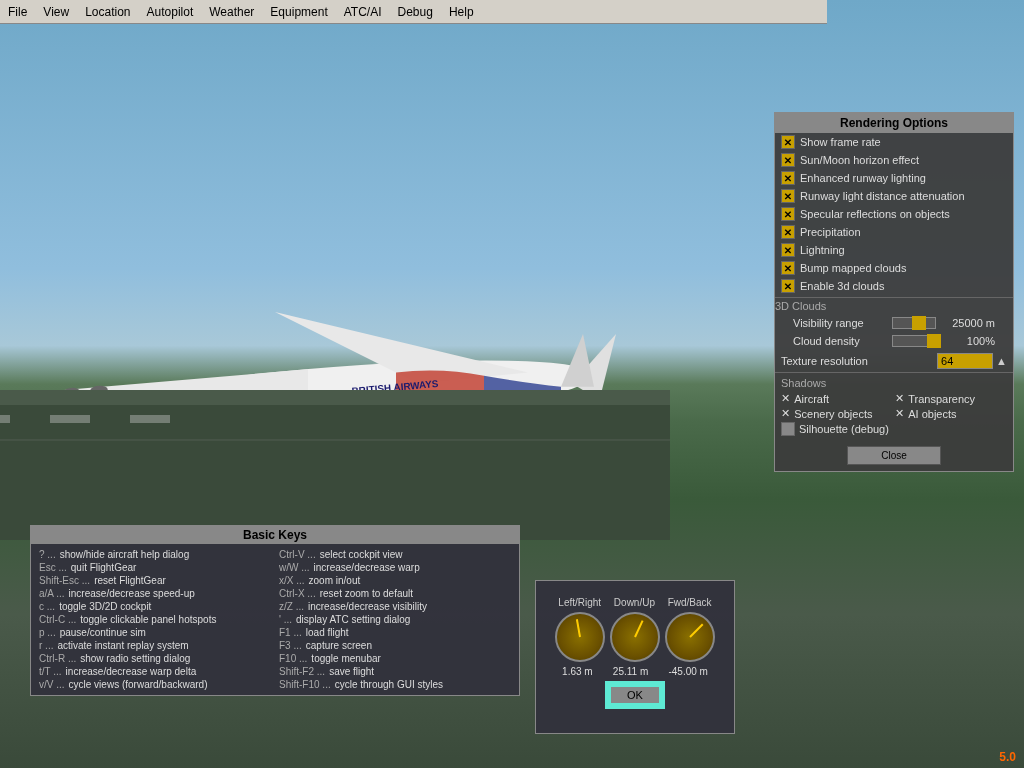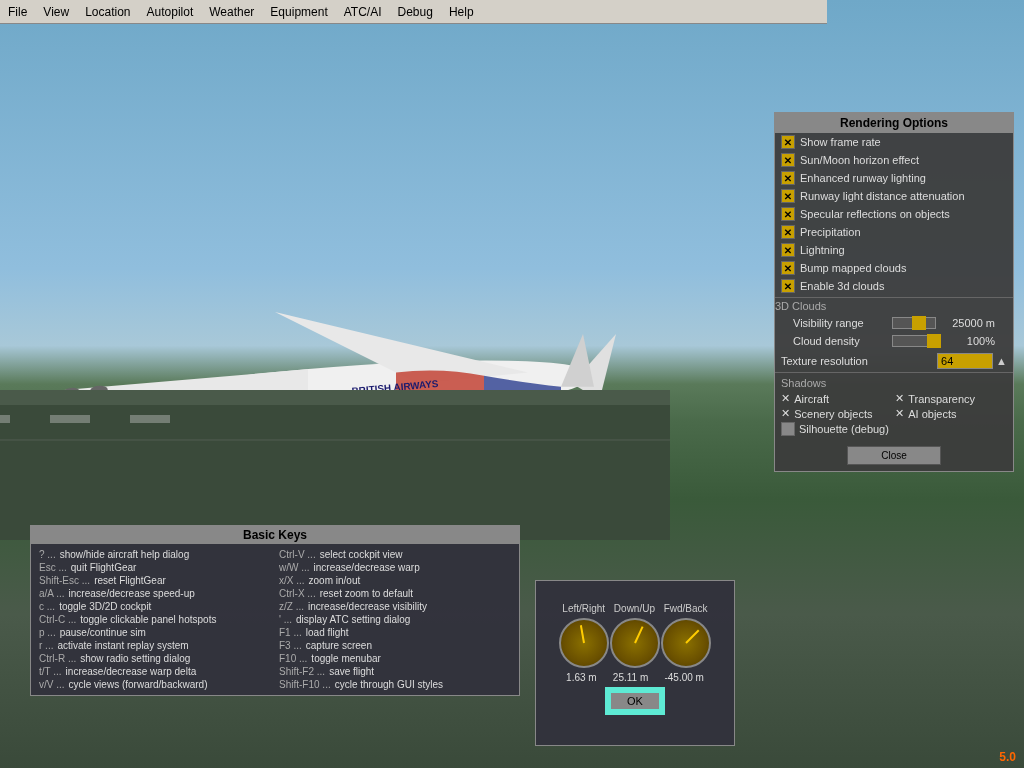--- a/index.html
+++ b/index.html
@@ -214,21 +214,21 @@
     
     #dial-panel {
       position: absolute;
       top: 580px;
       left: 535px;
       width: 200px;
       background: rgba(50, 50, 60, 0.95);
       border: 1px solid #888;
       z-index: 50;
       color: #ccc;
-      padding: 22px;
+      padding: 16px;
     }
     .dial-header {
       display: flex;
       justify-content: space-around;
       font-size: 10px;
       margin-bottom: 4px;
     }
     .dials-row {
       display: flex;
       justify-content: space-around;

